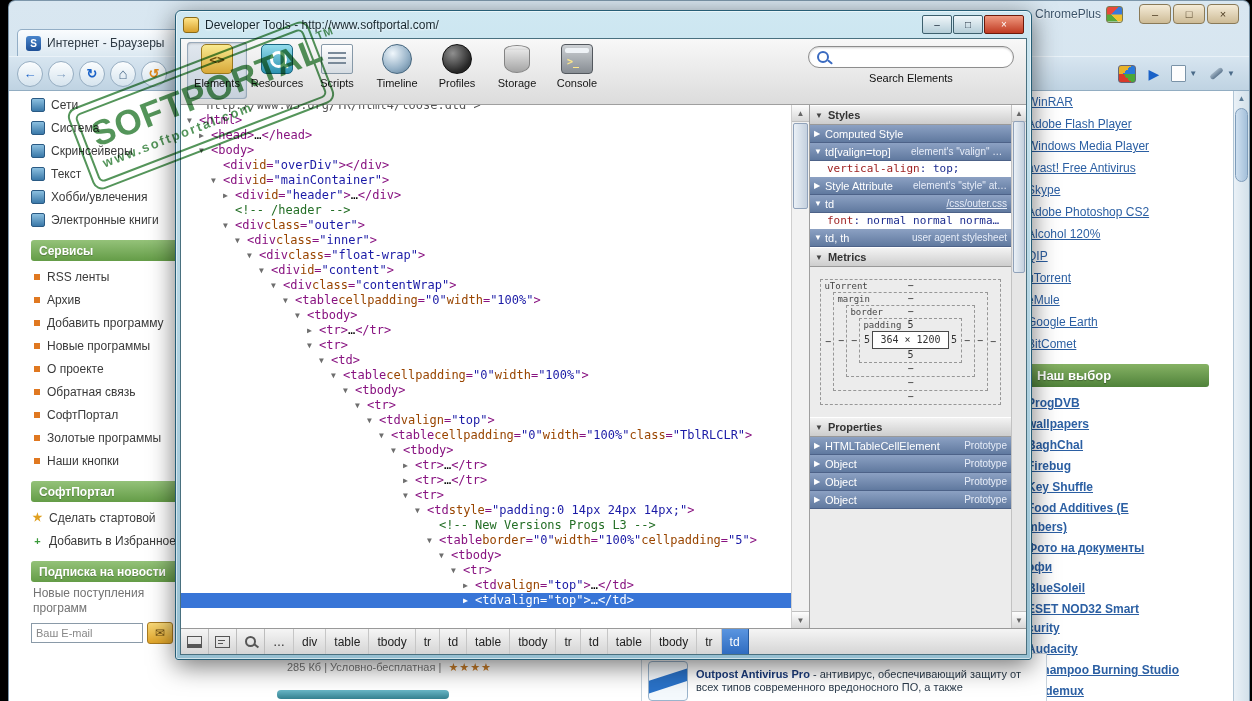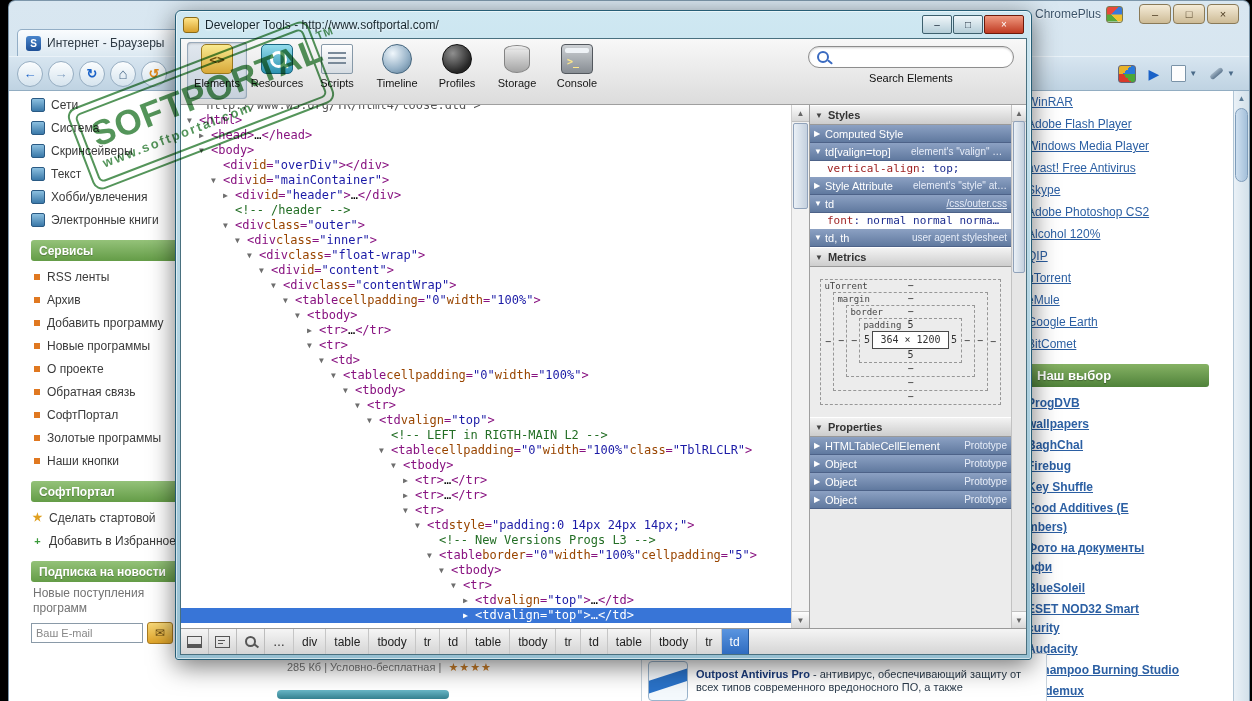--- a/index.html
+++ b/index.html
@@ -583,24 +583,20 @@
             </div>
             <div class="dom-row" style="padding-left: 186px;">
               <span class="dom-arrow">▼</span>
               <span class="p-t">&lt;td </span>
               <span class="p-a">valign</span>
               <span class="p-t">=</span>
               <span class="p-v">"top"</span>
               <span class="p-t">&gt;</span>
             </div>
             <div class="dom-row" style="padding-left: 198px;">
-              <span class="dom-arrow"></span>
-              <span class="p-c">&lt;!-- LEFT in RIGTH-MAIN L2 --&gt;</span>
-            </div>
-            <div class="dom-row" style="padding-left: 198px;">
               <span class="dom-arrow">▼</span>
               <span class="p-t">&lt;table </span>
               <span class="p-a">cellpadding</span>
               <span class="p-t">=</span>
               <span class="p-v">"0"</span>
               <span class="p-t"> </span>
               <span class="p-a">width</span>
               <span class="p-t">=</span>
               <span class="p-v">"100%"</span>
               <span class="p-t"> </span>

